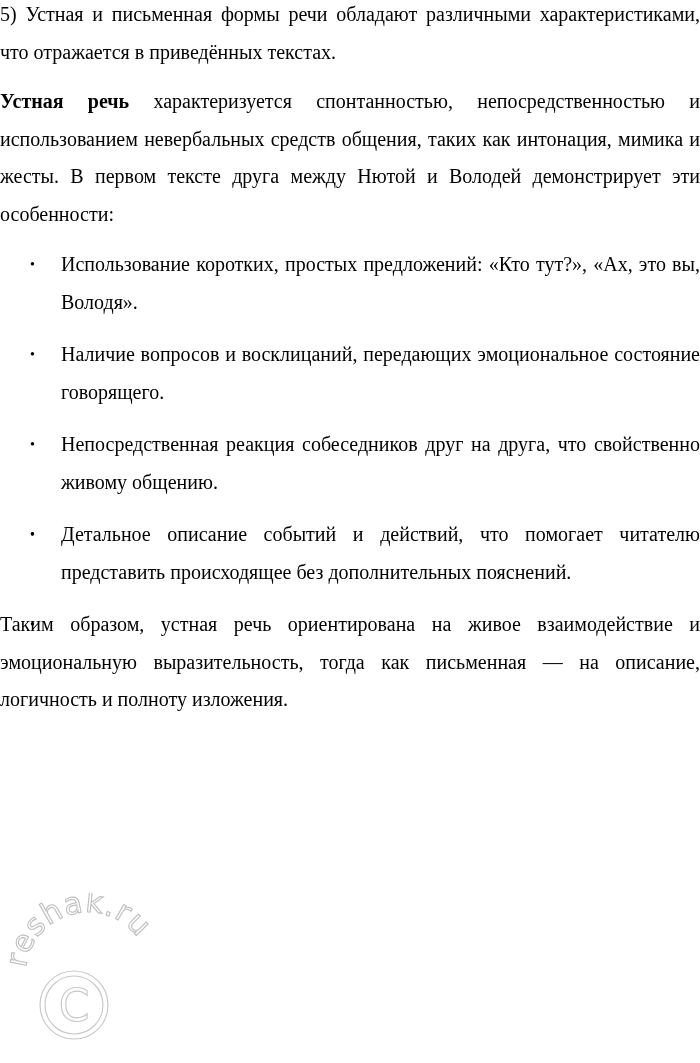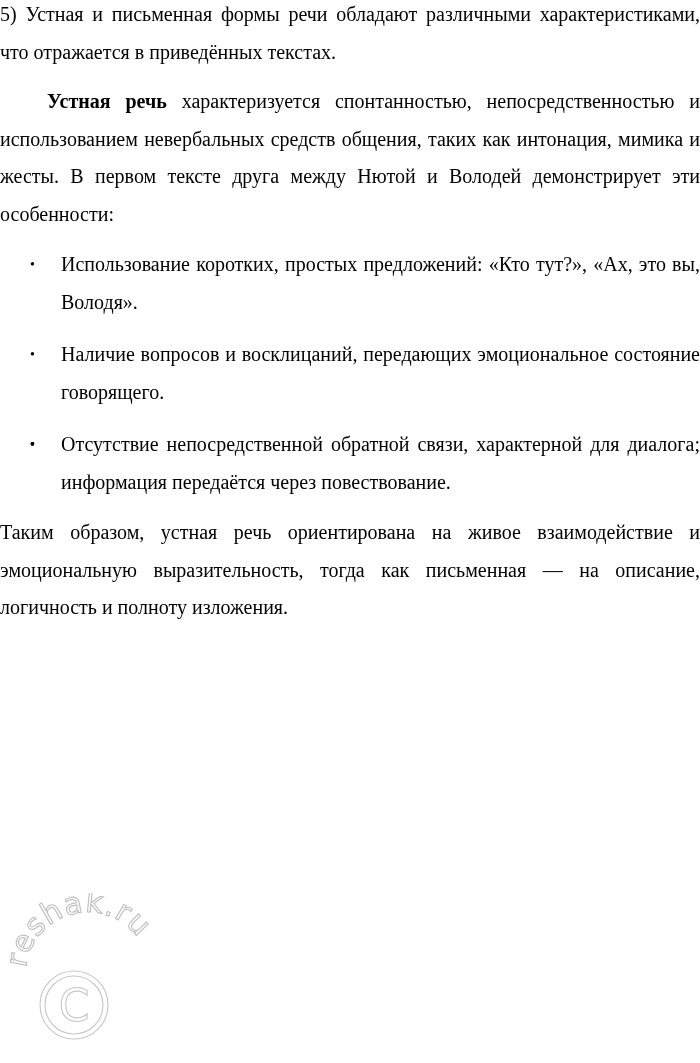--- a/index.html
+++ b/index.html
@@ -46,21 +46,21 @@
   }
   li:last-child { margin-bottom: 13px; }
   .bullet {
     position: absolute;
     left: 30px;
     top: 0;
     width: 8px;
     text-align: center;
     font-size: 14px;
   }
-  b { font-weight: bold; padding-left: 47px; }
+  b { font-weight: bold; }
   .watermark {
     position: absolute;
     left: 6px;
     top: 893px;
     width: 160px;
     height: 170px;
     pointer-events: none;
     opacity: 0.55;
   }
 </style>
@@ -77,34 +77,35 @@
     <li>
       <span class="bullet">•</span>
       <span>Использование коротких, простых предложений: «Кто тут?», «Ах, это вы, Володя».</span>
     </li>
     <li>
       <span class="bullet">•</span>
       <span>Наличие вопросов и восклицаний, передающих эмоциональное состояние говорящего.</span>
     </li>
     <li>
       <span class="bullet">•</span>
+      <span>Непосредственная реакция собеседников друг на друга, что свойственно живому общению.</span>
     </li>
   </ul>
 
 
   <ul>
     <li>
       <span class="bullet">•</span>
     </li>
     <li>
       <span class="bullet">•</span>
+      <span>Детальное описание событий и действий, что помогает читателю представить происходящее без дополнительных пояснений.</span>
     </li>
     <li>
       <span class="bullet">•</span>
-      <span>Отсутствие непосредственной обратной связи, характерной для диалога; информация передаётся через повествование.</span>
     </li>
   </ul>
 
   <p>Таким образом, устная речь ориентирована на живое взаимодействие и эмоциональную выразительность, тогда как письменная — на описание, логичность и полноту изложения.</p>
 
 </div>
 
 <div class="watermark">
   <svg width="160" height="170" viewBox="0 0 160 170">
     <defs>

